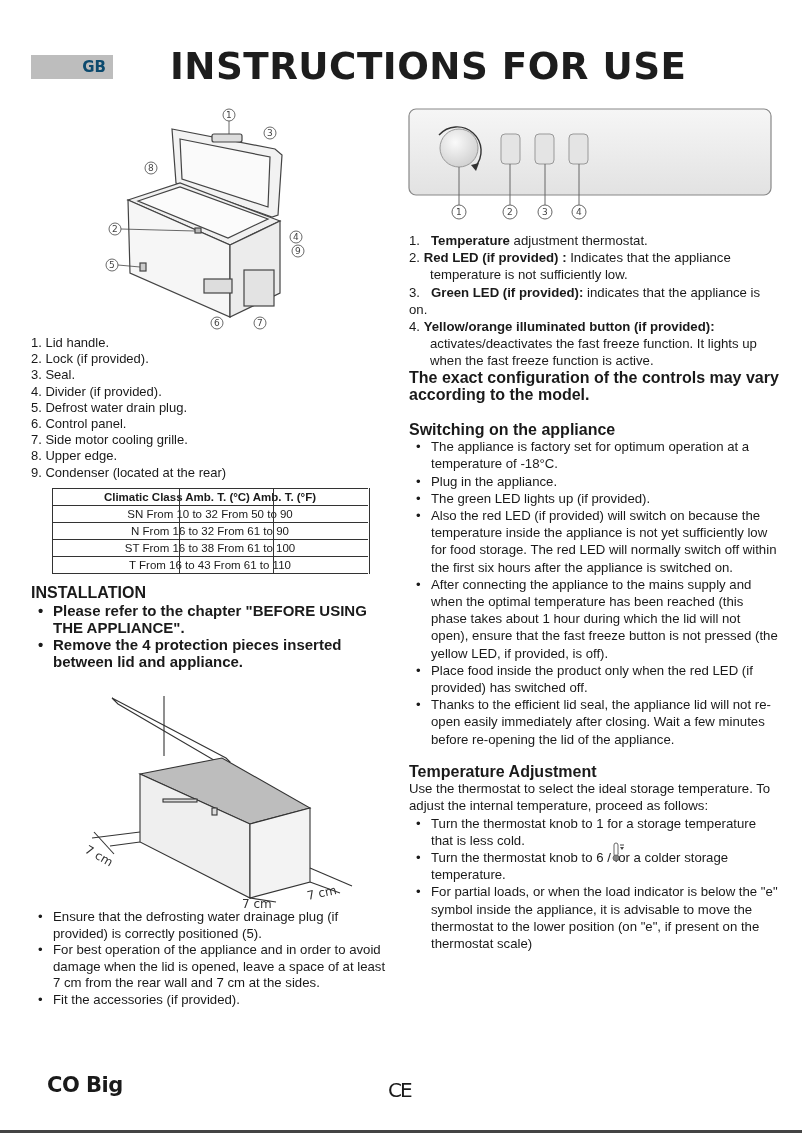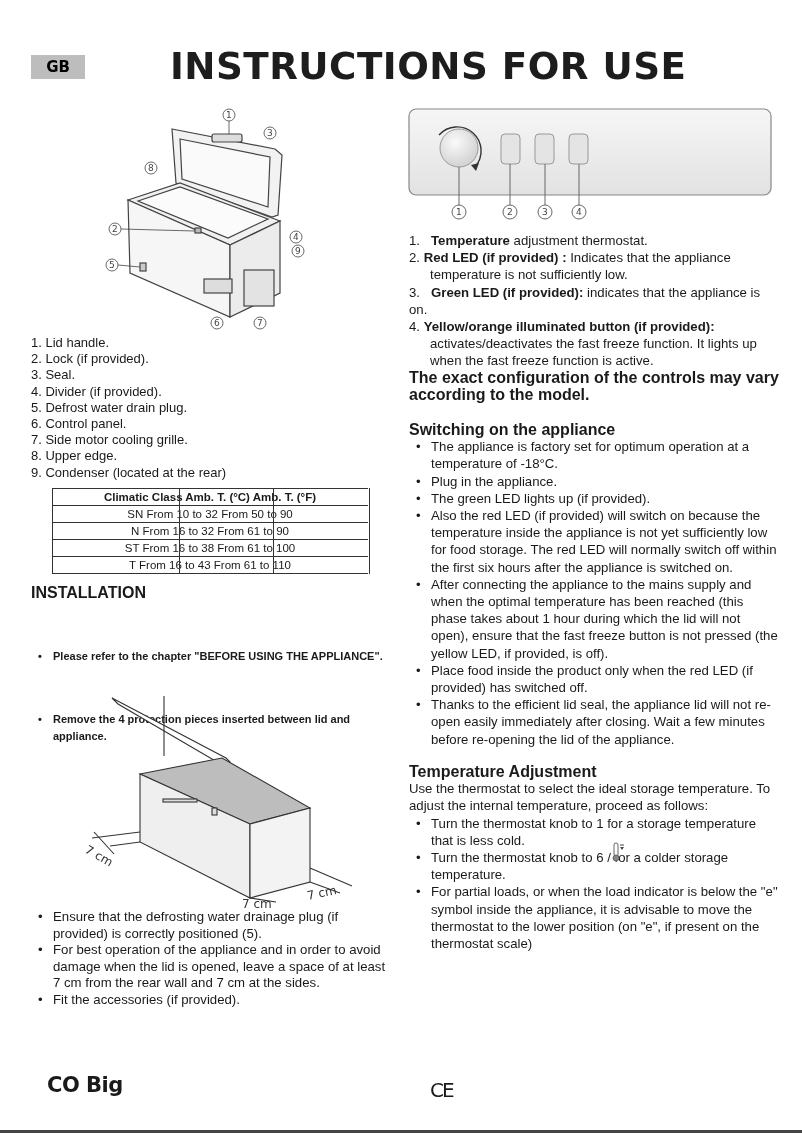--- a/index.html
+++ b/index.html
@@ -1,37 +1,37 @@
 <!DOCTYPE html>
 <html><head>
 <meta charset="utf-8">
 <style>
   html, body { margin:0; padding:0; background:#ffffff; }
   body { width:802px; height:1133px; position:relative; overflow:hidden; font-family:"Liberation Sans", sans-serif; color:#1a1a1a; }
   .abs { position:absolute; }
-  .gb-badge { left:31px; top:55px; width:54px; height:24px; background:#bdbdbd; color:#000000; font-weight:bold; font-size:15px; line-height:24px; text-align:center; font-family:"DejaVu Sans", sans-serif; }
+  .gb-badge { left:31px; top:55px; width:38px; height:24px; background:#bdbdbd; color:#0c4a6e; font-weight:bold; font-size:15px; line-height:24px; text-align:center; font-family:"DejaVu Sans", sans-serif;padding-left:44px; }
   .page-title { left:170px; top:44px; font-size:38px; font-weight:bold; letter-spacing:0.5px; font-family:"DejaVu Sans", sans-serif; color:#1d1d1d; transform:scaleX(0.98); transform-origin:left; }
   .txt { font-size:13.2px; line-height:16.5px; }
   .parts-list { left:31px; top:335px; }
   .parts-list div { font-size:13px; line-height:16.2px; }
   table.clim { position:absolute; left:52px; top:488px; width:316px; border-collapse:collapse; font-size:11.5px; }
   table.clim td { border-top:1px solid #333; border-bottom:1px solid #333; height:16px; padding:0; text-align:center; }
   table.clim tr:first-child td { font-weight:bold; }
   .clim-wrap { position:absolute; left:52px; top:488px; width:316px; height:86px; border-left:1px solid #333; border-right:1px solid #333; pointer-events:none; }
   .vline { position:absolute; top:488px; height:86px; width:1px; background:#333; }
   .h-bold { font-weight:bold; font-size:16px; }
   .install { left:31px; top:584px; width:360px; }
   .bullet { position:relative; padding-left:22px; text-indent:-15px; }
   .bullet::before { content:"\2022"; display:inline-block; width:15px; text-indent:0; }
-  .install .bullet { font-weight:bold; font-size:11px; line-height:17px;margin-top:46px; }
+  .install .bullet { font-weight:bold; font-size:15px; line-height:17px; }
   .install-notes { left:31px; top:909px; width:360px; }
   .right { left:409px; width:370px; }
   .ctrl-list div { font-size:13.2px; line-height:17.2px; }
   .footer-model { left:47px; top:1073px; font-size:21px; font-weight:bold; font-family:"DejaVu Sans", sans-serif; letter-spacing:-0.5px;text-align:right; }
-  .ce { left:388px; top:1078px; font-size:20px; font-family:"DejaVu Sans", sans-serif; letter-spacing:-2px;margin-left:42px; }
+  .ce { left:388px; top:1078px; font-size:20px; font-family:"DejaVu Sans", sans-serif; letter-spacing:-2px; }
   .bottom-rule { left:0; top:1130px; width:802px; height:3px; background:#444; }
 </style>
 </head>
 <body>
 
 <div class="abs gb-badge">GB</div>
 <div class="abs page-title">INSTRUCTIONS FOR USE</div>
 
 <svg class="abs" style="left:100px;top:105px" width="210" height="225" viewBox="0 0 210 225">
   <g fill="none" stroke="#444" stroke-width="1.2">

